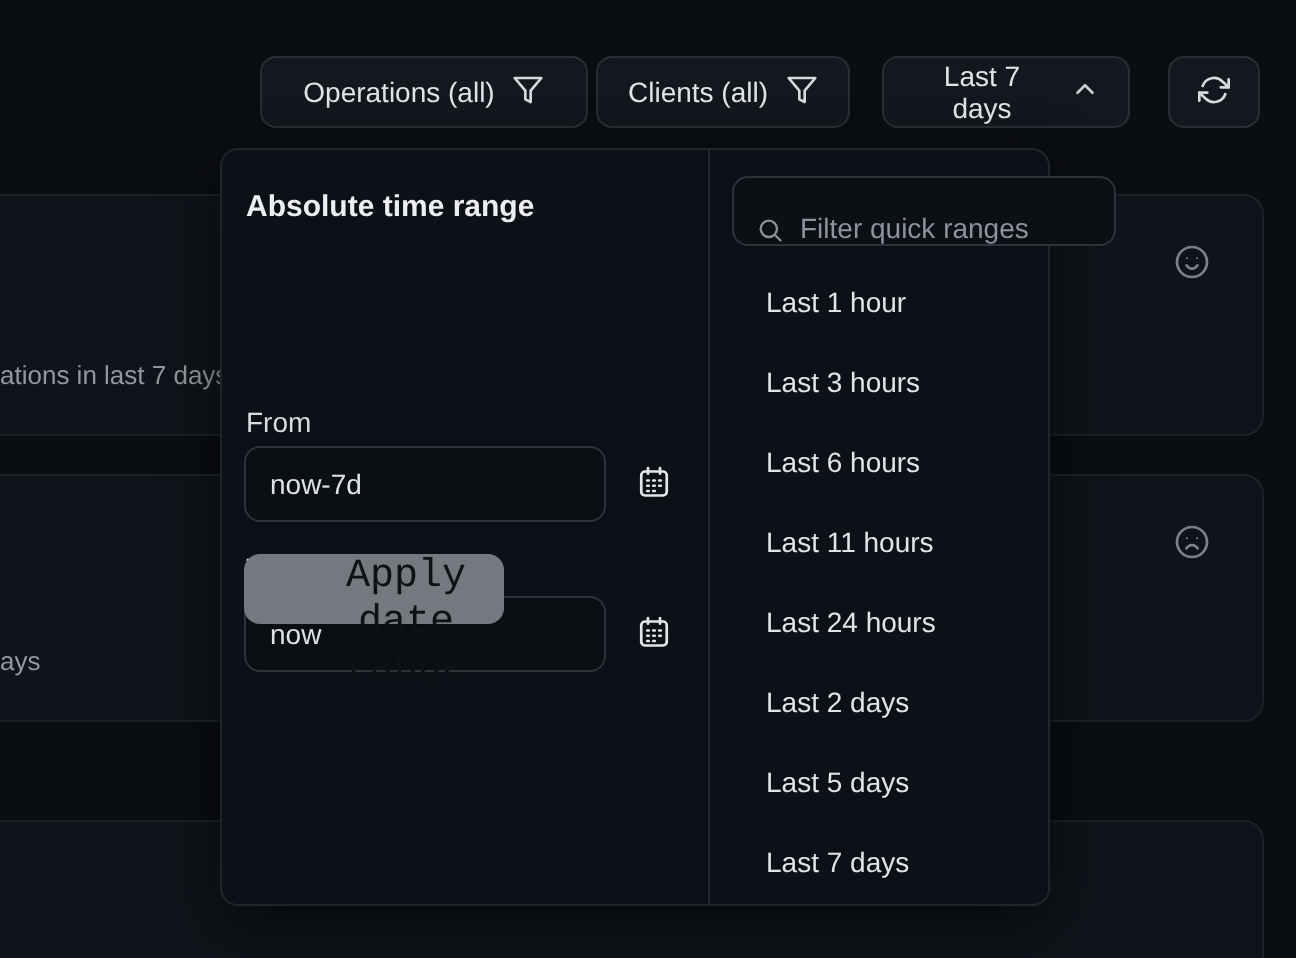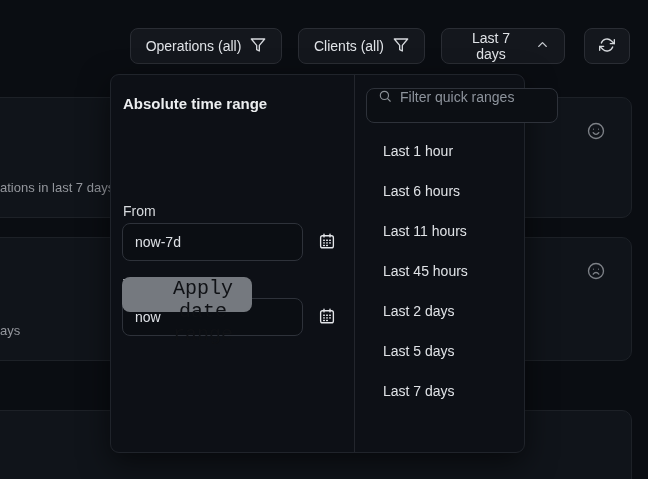--- a/index.html
+++ b/index.html
@@ -48,21 +48,21 @@
     display:flex; align-items:center; justify-content:center;
     background:none; border:none; cursor:pointer; color:#e3e5e9;
   }
   .apply-btn {
     position:absolute; left:11px; top:202px; width:130px; height:35px;
     background:#75797f; border:none; border-radius:8px;
     color:#0f1115; font-size:20px; font-family:Liberation Mono, monospace; cursor:pointer;padding-left:32px;
   }
   .search-wrap {
     position:absolute; left:255px; top:13px; width:192px; height:35px;
-    display:flex; align-items:flex-start; gap:8px; padding:0 11px;
+    display:flex; align-items:flex-end; gap:8px; padding:0 11px;
     background:#0c0f14; border:1px solid #2e323a; border-radius:8px;
   }
   .search-wrap input {
     flex:1; min-width:0; background:transparent; border:none; outline:none;
     color:#dee1e6; font-size:14px; font-family:inherit;
   }
   .search-wrap input::placeholder { color:#8d939c; }
   .quick-list { position:absolute; left:244px; top:56px; width:210px; }
   .quick-item {
     height:40px; display:flex; align-items:center; padding-left:28px;
@@ -92,21 +92,21 @@
         <circle cx="15.4" cy="9.5" r="0.7" fill="#7d8187" stroke="none"></circle>
         <path d="M8.3 16.2c1-1.5 2.3-2.2 3.7-2.2s2.7.7 3.7 2.2"></path>
       </svg>
     </span>
   </div>
   <div class="card" style="top:410px; height:100px;"></div>
 
   <div class="bg-caption" style="top:180px;">ations in last 7 days</div>
   <div class="bg-caption" style="top:323px;">ays</div>
 
-  <button class="tb-btn" style="left:130px; width:152px;">
+  <button class="tb-btn" style="left:130px; width:164px;">
     <span>Operations (all)</span>
     <span>
       <svg width="16" height="16" viewBox="0 0 24 24" fill="none" stroke="#d6d9dd" stroke-width="2" stroke-linejoin="round">
         <polygon points="22 3 2 3 10 12.5 10 19 14 21 14 12.5 22 3"></polygon>
       </svg>
     </span>
   </button>
 
   <button class="tb-btn" style="left:298px; width:127px;">
     <span>Clients (all)</span>
@@ -188,22 +188,23 @@
         <svg width="14" height="14" viewBox="0 0 24 24" fill="none" stroke="#8b9096" stroke-width="2" stroke-linecap="round">
           <circle cx="11" cy="11" r="7"></circle>
           <line x1="16.5" y1="16.5" x2="21" y2="21"></line>
         </svg>
       </span>
       <input type="text" placeholder="Filter quick ranges" style="">
     </div>
 
     <div class="quick-list">
       <div class="quick-item">Last 1 hour</div>
+      <div class="quick-item">Last 3 hours</div>
       <div class="quick-item">Last 6 hours</div>
       <div class="quick-item">Last 11 hours</div>
-      <div class="quick-item">Last 45 hours</div>
+      <div class="quick-item">Last 24 hours</div>
       <div class="quick-item">Last 2 days</div>
       <div class="quick-item">Last 5 days</div>
       <div class="quick-item">Last 7 days</div>
     </div>
   </div>
 
 </div>
 
 </body></html>

